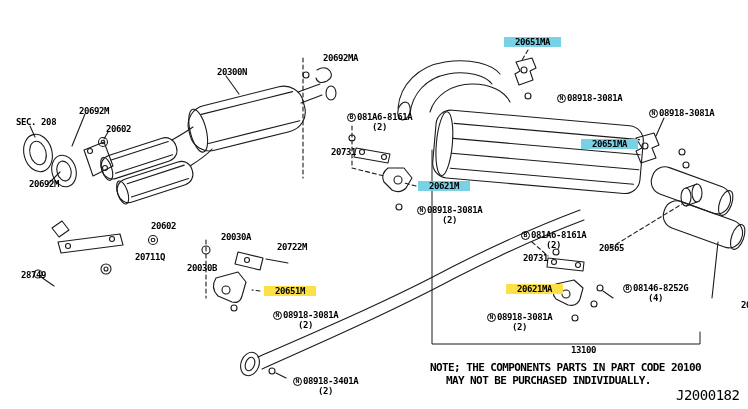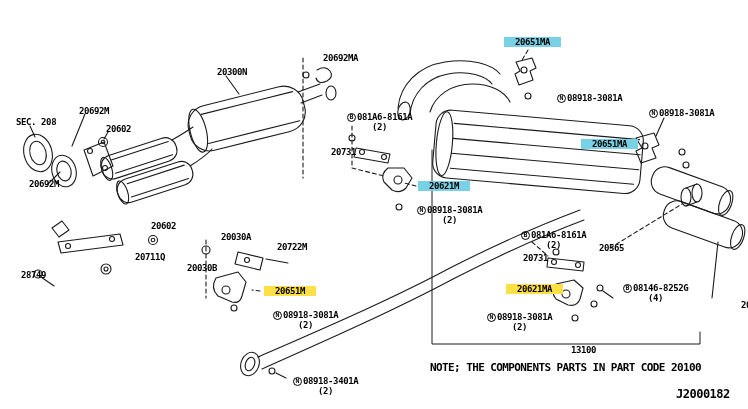--- a/index.html
+++ b/index.html
@@ -11,21 +11,21 @@
   .lbl { position:absolute; font-size:9px; font-weight:bold; color:#000; white-space:nowrap;
          line-height:1.15; letter-spacing:-0.4px; }
   .lbl .main { display:inline-flex; align-items:center; gap:1px; padding:0 11px; }
   .circ { display:inline-flex; align-items:center; justify-content:center;
           width:9px; height:9px; min-width:9px; border:1px solid #000; border-radius:50%;
           font-size:6.5px; line-height:1; letter-spacing:0; }
   .qty { text-align:center; font-size:9px; letter-spacing:-0.4px; }
   .note { position:absolute; left:406px; top:361px; font-size:11px; font-weight:bold;
           letter-spacing:-0.6px; color:#000;margin-left:24px; }
   .note .l2 { margin-left:16px; }
-  .diagram-id { position:absolute; left:676px; top:387px; font-size:12px; font-weight:bold;
+  .diagram-id { position:absolute; left:676px; top:387px; font-size:14px; font-weight:normal;
                 letter-spacing:-0.5px; color:#000; }
 </style>
 </head>
 <body>
 
 <div class="stage">
 
   <svg class="art" width="748" height="409" viewBox="0 0 748 409" fill="none" stroke="#1b1b1b" stroke-width="1.1" stroke-linecap="round" stroke-linejoin="round">
 
     <g>
@@ -277,16 +277,17 @@
           <span>13100</span>
         </span></div>
       <div class="lbl" style="left: 282px; top: 375px;"><span class="main">
           <span class="circ">N</span>
           <span>08918-3401A</span>
         </span><div class="qty">(2)</div></div>
     </div>
 
   <div class="note">
     <div class="l1">NOTE; THE COMPONENTS PARTS IN PART CODE 20100</div>
+    <div class="l2">MAY NOT BE PURCHASED INDIVIDUALLY.</div>
   </div>
 
   <div class="diagram-id">J2000182</div>
 </div>
 
 </body></html>

